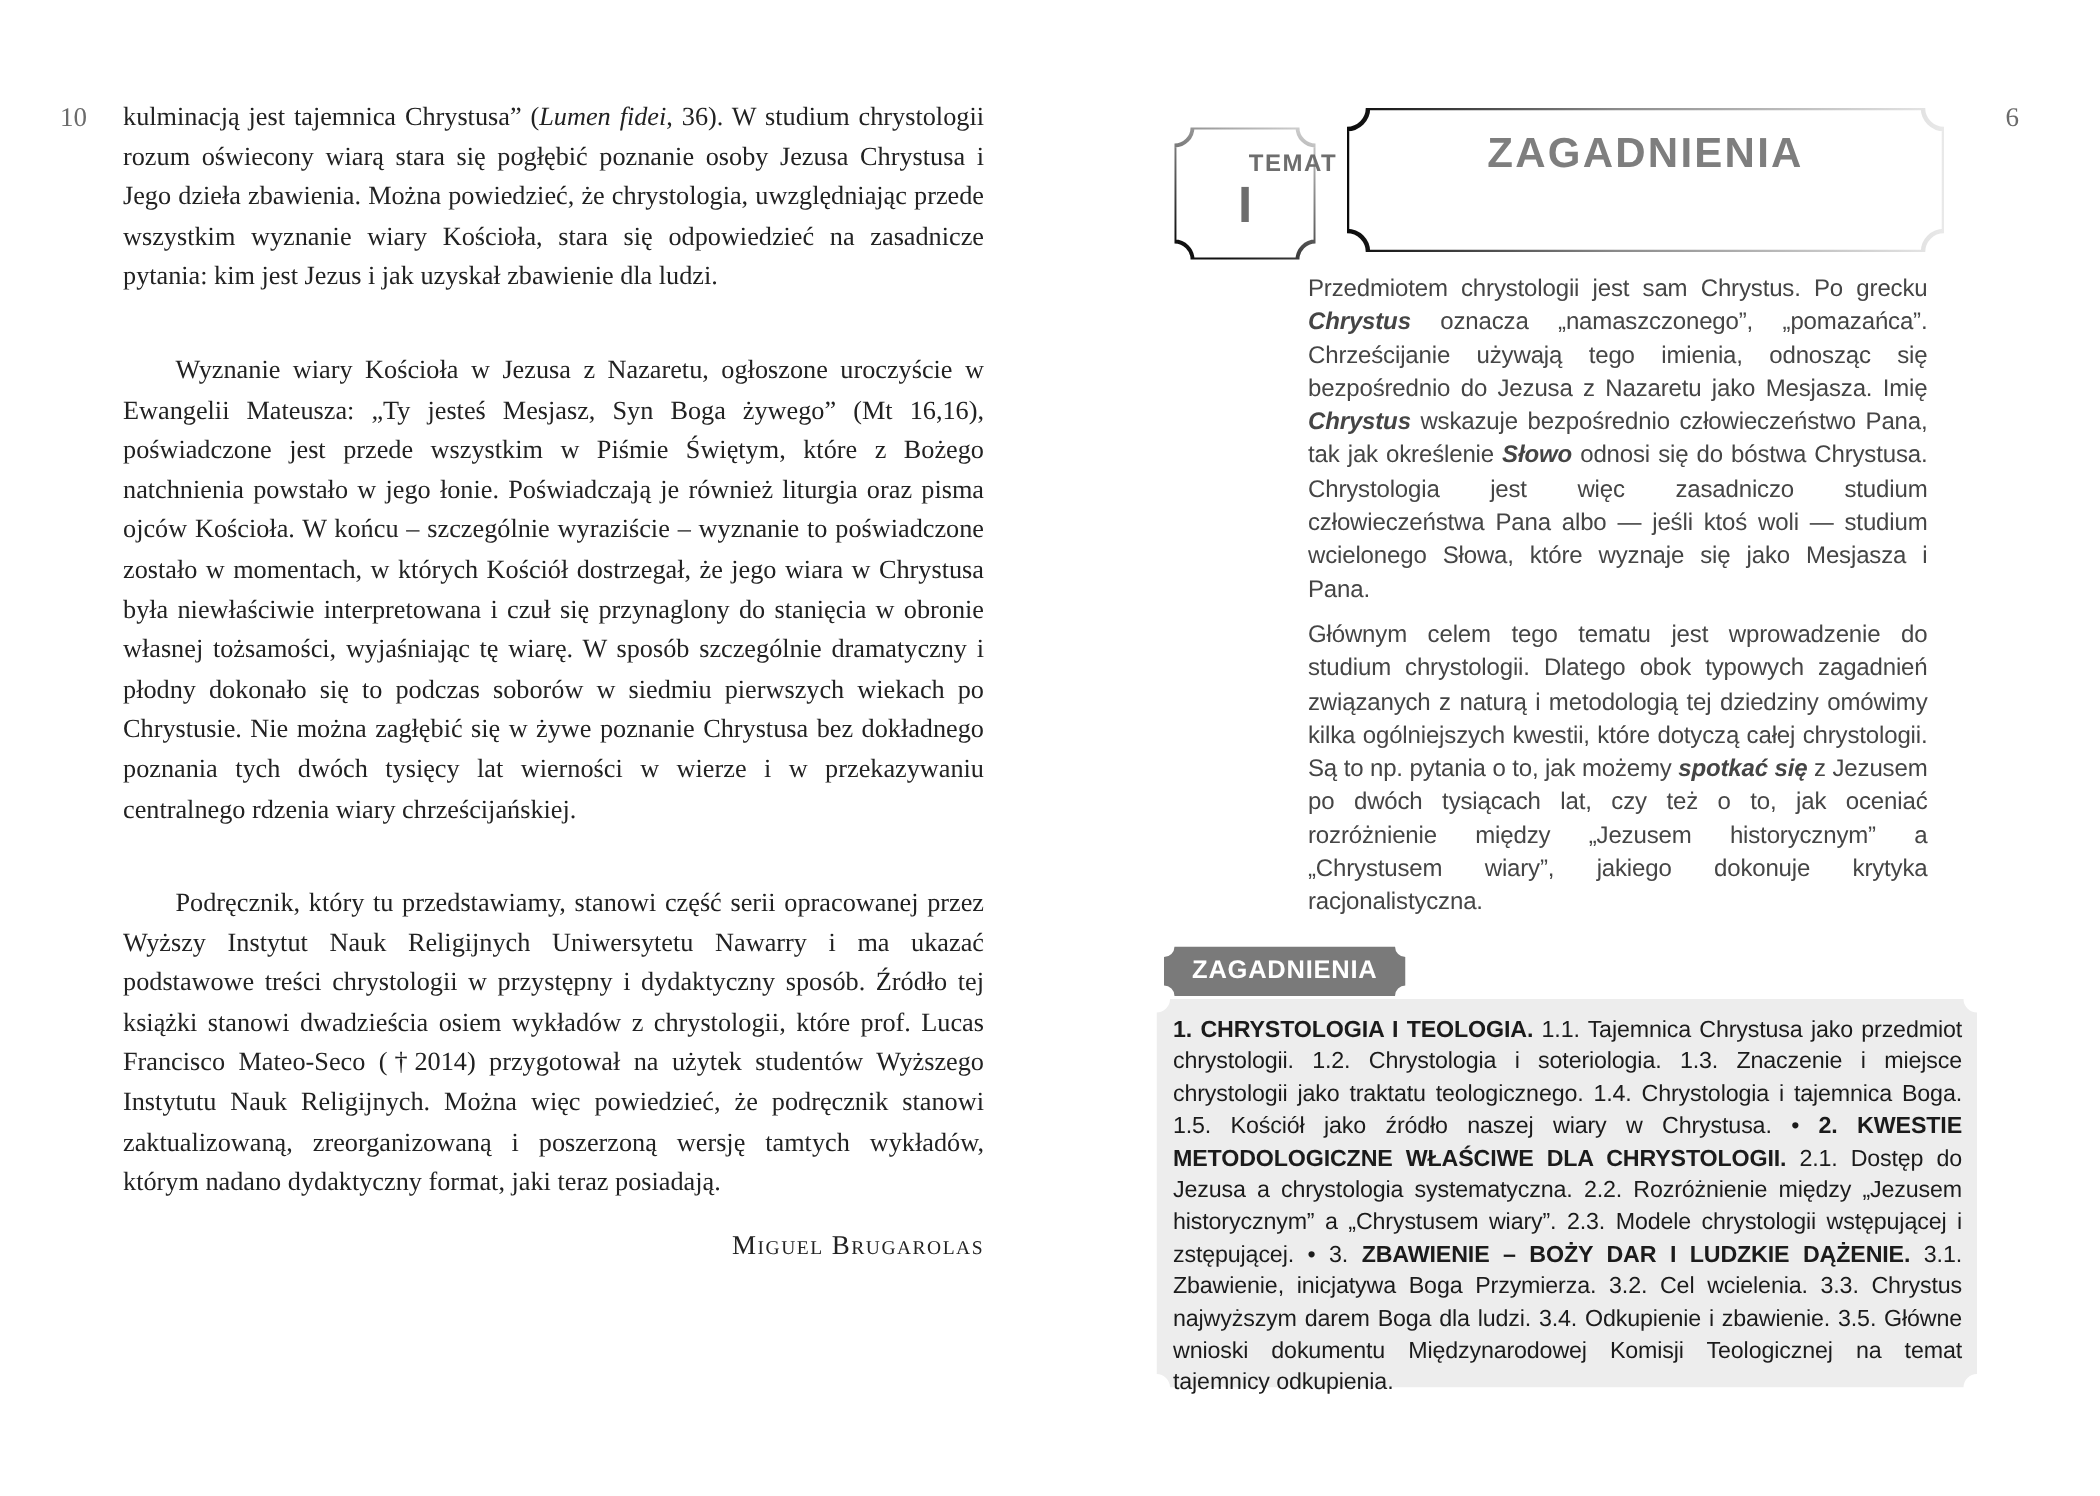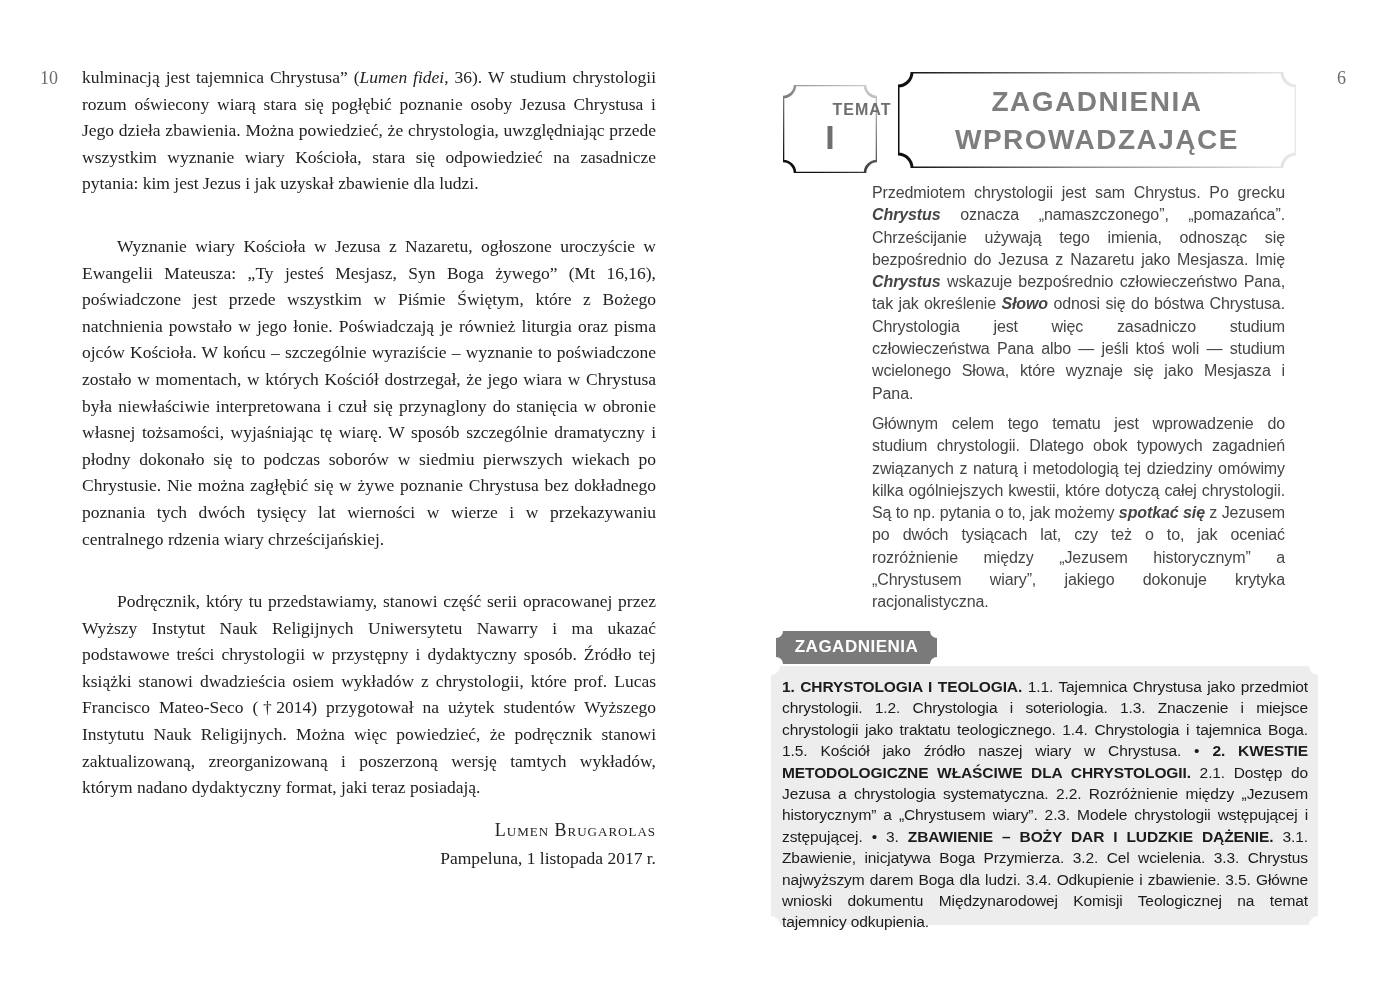--- a/index.html
+++ b/index.html
@@ -132,22 +132,21 @@
 
 <div class="canvas">
 
   <div class="page-num left">10</div>
   <div class="page-num right">6</div>
 
   <div class="left-col">
     <p><span>kulminacją jest tajemnica Chrystusa” (</span><span style="font-style: italic;">Lumen fidei</span><span>, 36). W studium chrystologii rozum oświecony wiarą stara się pogłębić poznanie osoby Jezusa Chrystusa i Jego dzieła zbawienia. Można powiedzieć, że chrystologia, uwzględniając przede wszystkim wyznanie wiary Kościoła, stara się odpowiedzieć na zasadnicze pytania: kim jest Jezus i jak uzyskał zbawienie dla ludzi.</span></p>
     <p class="indent"><span>Wyznanie wiary Kościoła w Jezusa z Nazaretu, ogłoszone uroczyście w Ewangelii Mateusza: „Ty jesteś Mesjasz, Syn Boga żywego” (Mt 16,16), poświadczone jest przede wszystkim w Piśmie Świętym, które z Bożego natchnienia powstało w jego łonie. Poświadczają je również liturgia oraz pisma ojców Kościoła. W końcu – szczególnie wyraziście – wyznanie to poświadczone zostało w momentach, w których Kościół dostrzegał, że jego wiara w Chrystusa była niewłaściwie interpretowana i czuł się przynaglony do stanięcia w obronie własnej tożsamości, wyjaśniając tę wiarę. W sposób szczególnie dramatyczny i płodny dokonało się to podczas soborów w siedmiu pierwszych wiekach po Chrystusie. Nie można zagłębić się w żywe poznanie Chrystusa bez dokładnego poznania tych dwóch tysięcy lat wierności w wierze i w przekazywaniu centralnego rdzenia wiary chrześcijańskiej.</span></p>
     <p class="indent"><span>Podręcznik, który tu przedstawiamy, stanowi część serii opracowanej przez Wyższy Instytut Nauk Religijnych Uniwersytetu Nawarry i ma ukazać podstawowe treści chrystologii w przystępny i dydaktyczny sposób. Źródło tej książki stanowi dwadzieścia osiem wykładów z chrystologii, które prof. Lucas Francisco Mateo-Seco (†2014) przygotował na użytek studentów Wyższego Instytutu Nauk Religijnych. Można więc powiedzieć, że podręcznik stanowi zaktualizowaną, zreorganizowaną i poszerzoną wersję tamtych wykładów, którym nadano dydaktyczny format, jaki teraz posiadają.</span></p>
-    <div class="sig-name">Lumen Brugarolas</div>
-    <div class="sig-place">Pampeluna, 1 listopada 2017 r.</div>
+    <div class="sig-name">Miguel Brugarolas</div>
   </div>
 
   <div class="temat-badge">
     <svg width="94" height="88" viewBox="0 0 94 88">
       <defs>
         <linearGradient id="gradTemat" x1="0.85" y1="0" x2="0.35" y2="1">
           <stop offset="0" stop-color="#cccccc"></stop>
           <stop offset="0.45" stop-color="#7a7a7a"></stop>
           <stop offset="1" stop-color="#111111"></stop>
         </linearGradient>
@@ -164,21 +163,20 @@
         <linearGradient id="gradTitle" x1="0" y1="0" x2="1" y2="0">
           <stop offset="0" stop-color="#0a0a0a"></stop>
           <stop offset="0.45" stop-color="#8a8a8a"></stop>
           <stop offset="1" stop-color="#e9e9e9"></stop>
         </linearGradient>
       </defs>
       <path d="M 0,14 A 14,14 0 0 0 14,0 H 384 A 14,14 0 0 0 398,14 V 82 A 14,14 0 0 0 384,96 H 14 A 14,14 0 0 0 0,82 Z" fill="#ffffff" stroke="url(#gradTitle)" stroke-width="3"></path>
     </svg>
     <div class="title-text">
       <div>ZAGADNIENIA</div>
-      <div>WPROWADZAJĄCE</div>
     </div>
   </div>
 
   <div class="right-col">
     <p><span>Przedmiotem chrystologii jest sam Chrystus. Po grecku </span><span style="font-weight: 700; font-style: italic;">Chrystus</span><span> oznacza „namaszczonego”, „pomazańca”. Chrześcijanie używają tego imienia, odnosząc się bezpośrednio do Jezusa z Nazaretu jako Mesjasza. Imię </span><span style="font-weight: 700; font-style: italic;">Chrystus</span><span> wskazuje bezpośrednio człowieczeństwo Pana, tak jak określenie </span><span style="font-weight: 700; font-style: italic;">Słowo</span><span> odnosi się do bóstwa Chrystusa. Chrystologia jest więc zasadniczo studium człowieczeństwa Pana albo — jeśli ktoś woli — studium wcielonego Słowa, które wyznaje się jako Mesjasza i Pana.</span></p>
     <p><span>Głównym celem tego tematu jest wprowadzenie do studium chrystologii. Dlatego obok typowych zagadnień związanych z naturą i metodologią tej dziedziny omówimy kilka ogólniejszych kwestii, które dotyczą całej chrystologii. Są to np. pytania o to, jak możemy </span><span style="font-weight: 700; font-style: italic;">spotkać się</span><span> z Jezusem po dwóch tysiącach lat, czy też o to, jak oceniać rozróżnienie między „Jezusem historycznym” a „Chrystusem wiary”, jakiego dokonuje krytyka racjonalistyczna.</span></p>
   </div>
 
   <div class="zag-badge">
     <svg width="161" height="33" viewBox="0 0 161 33">

